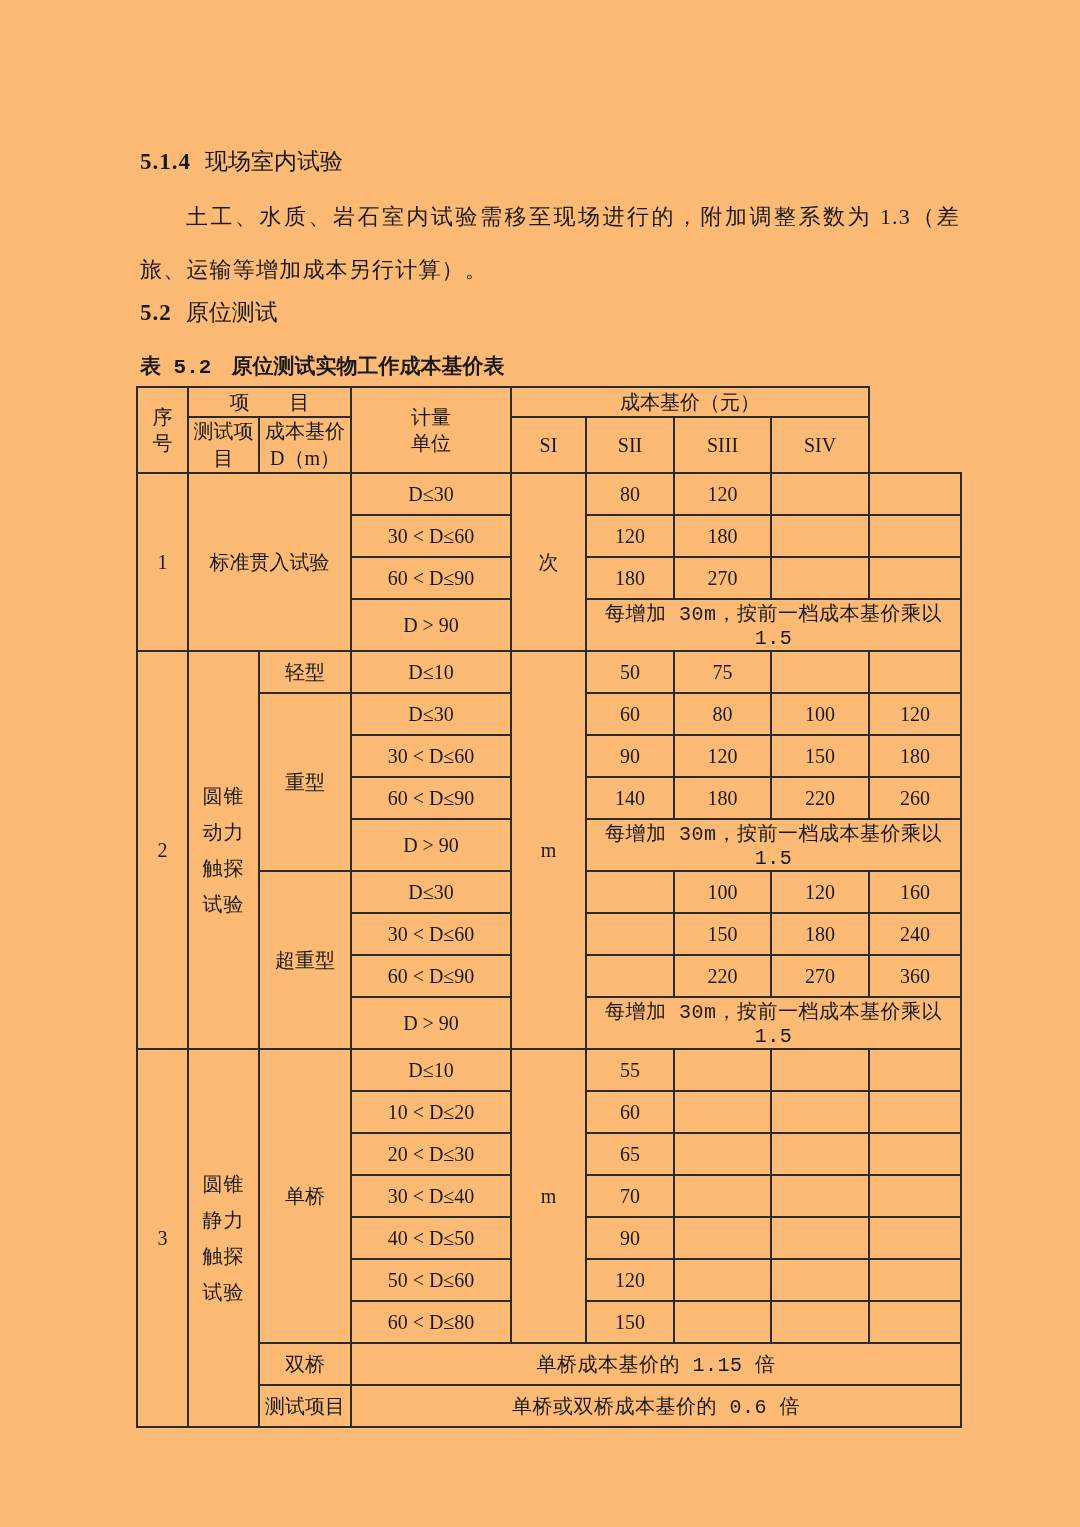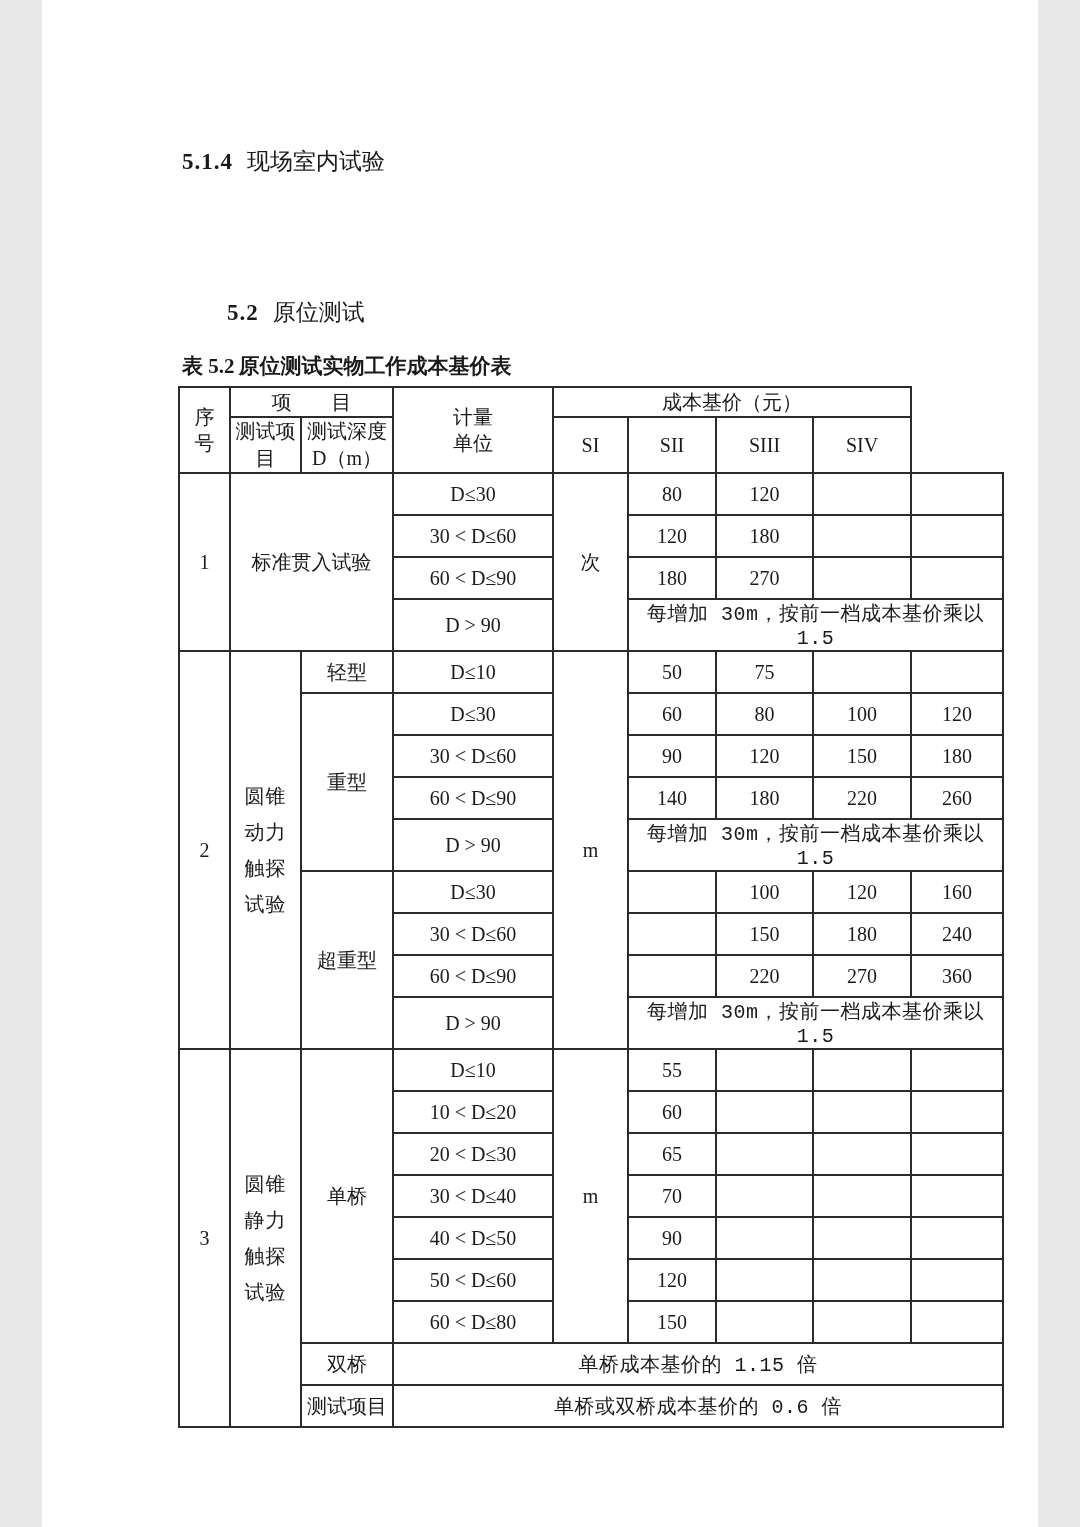--- a/index.html
+++ b/index.html
@@ -1,36 +1,36 @@
 <!DOCTYPE html>
 <html><head>
 <meta charset="utf-8">
 <style>
   html,body{margin:0;padding:0;background:#e8e8e8;}
   .page{
     position:relative;
-    width:996px;height:1527px;
-    background:#ffffff;
+    width:1080px;height:1527px;
+    background:#fdba74;
     font-family:"Liberation Serif","DejaVu Serif",serif;
     color:#1a1a1a;
     margin:0 auto;
     overflow:hidden;
   }
   .h1{position:absolute;left:140px;font-size:23px;white-space:nowrap;}
   .h1 .num{font-weight:bold;margin-right:14px;letter-spacing:1px;}
   .h514{top:146px;}
-  .h52{top:297px;margin-left:45px;}
+  .h52{top:297px;}
   .para{
     position:absolute;left:140px;top:190px;width:820px;
     font-size:22px;line-height:53px;
     text-align:justify;text-indent:46px;letter-spacing:1.2px;
     margin:0;
   }
   .caption{position:absolute;left:140px;top:352px;font-size:21px;font-weight:bold;white-space:nowrap;}
-  .caption .num{margin-right:4px;}
+  .caption .num{margin-right:20px;font-family:Liberation Mono, monospace;}
   table.cost{
     position:absolute;left:136px;top:386px;
     width:824px;
     border-collapse:collapse;
     table-layout:fixed;
     font-size:20px;
   }
   table.cost th,table.cost td{
     border:2px solid #2b2b2b;
     text-align:center;
@@ -52,20 +52,21 @@
 </style>
 </head>
 <body>
 
 <div class="page">
 
   <div class="h1 h514">
     <span class="num">5.1.4</span><span>现场室内试验</span>
   </div>
 
+  <p class="para">土工、水质、岩石室内试验需移至现场进行的，附加调整系数为 1.3（差旅、运输等增加成本另行计算）。</p>
 
   <div class="h1 h52">
     <span class="num">5.2</span><span>原位测试</span>
   </div>
 
   <div class="caption">
     <span class="num">表 5.2</span><span>原位测试实物工作成本基价表</span>
   </div>
 
   <table class="cost">
@@ -84,21 +85,21 @@
         <tr>
           <th rowspan="2" class="pre">序
 号</th>
           <th colspan="2">项　　目</th>
           <th rowspan="2" class="pre">计量
 单位</th>
           <th colspan="4">成本基价（元）</th>
         </tr>
         <tr>
           <th>测试项目</th>
-          <th>测试深度 D（m）</th>
+          <th>成本基价 D（m）</th>
           <th>SI</th>
           <th>SII</th>
           <th>SIII</th>
           <th>SIV</th>
         </tr>
       </thead>
     <tbody id="tbody">
         <tr>
           <td rowspan="4">1</td>
           <td colspan="2" rowspan="4" class="l">标准贯入试验</td>

